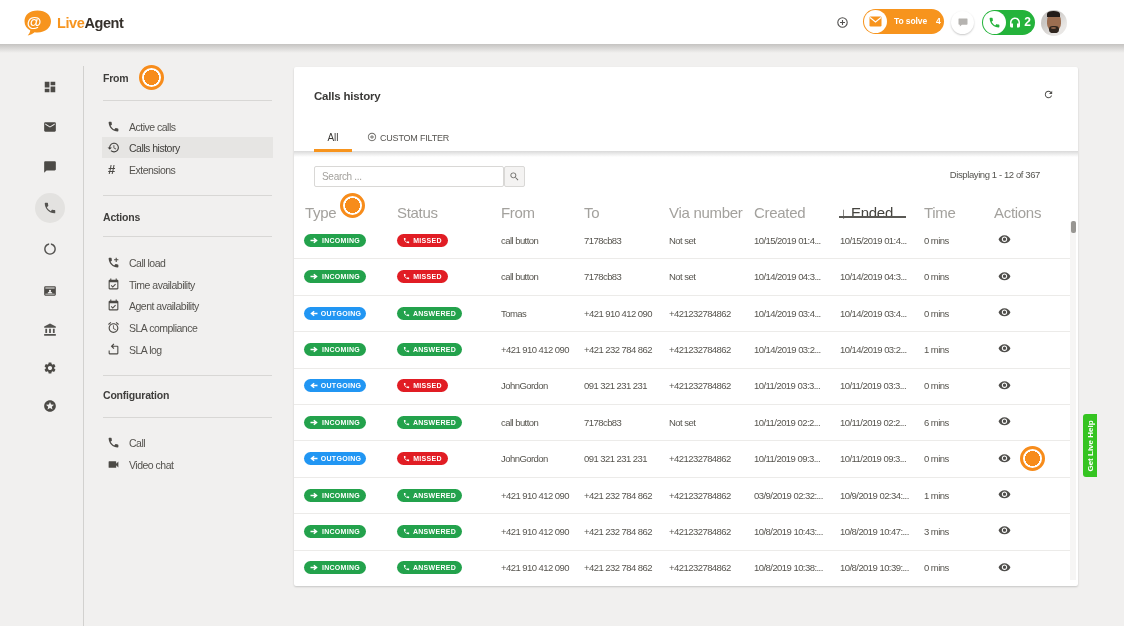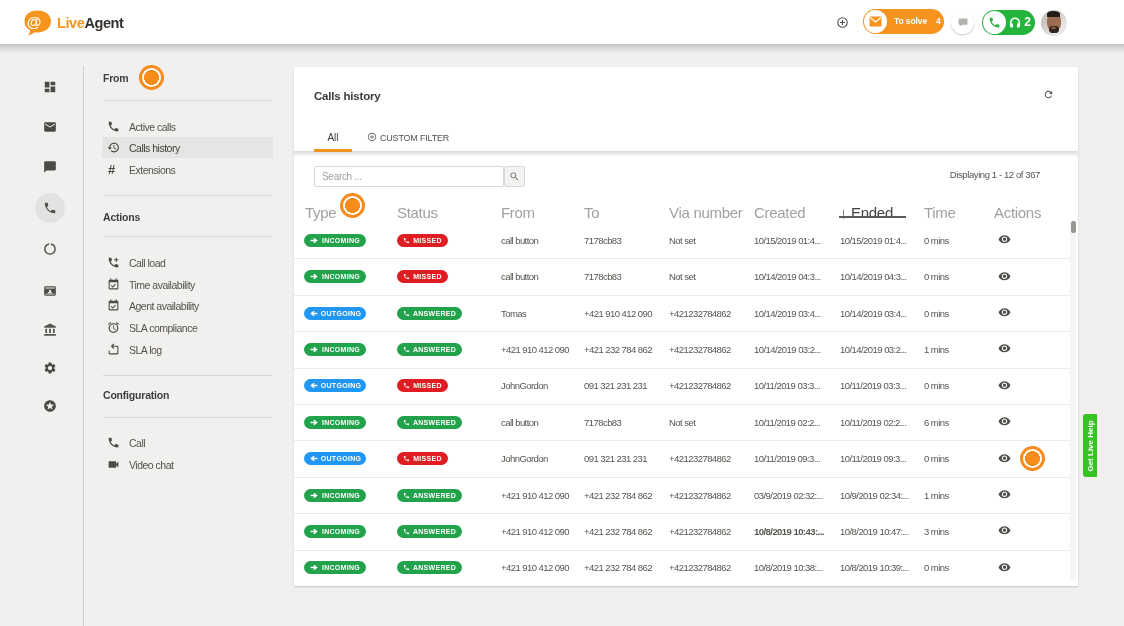--- a/index.html
+++ b/index.html
@@ -332,21 +332,21 @@
 <div class="rowsep" style="top:513.2px;"></div>
 <div class="badge" style="left:304px; top:524.9px; width:62px; background:#23a24c;"><svg width="9" height="7" viewBox="0 0 9 7" style="margin-right:3px;">
       <path d="M0.5 3.5 H5.5 M3.8 1.2 L6.6 3.5 L3.8 5.8" stroke="#fff" stroke-width="1.4" fill="none"></path>
     </svg>INCOMING</div>
 <div class="badge" style="left:397px; top:524.9px; width:65px; background:#23a24c;"><svg width="7" height="7" viewBox="0 0 24 24" style="margin-right:3px;">
       <path d="M6.62 10.79c1.44 2.83 3.76 5.14 6.59 6.59l2.2-2.2c.27-.27.67-.36 1.02-.24 1.12.37 2.33.57 3.57.57.55 0 1 .45 1 1V20c0 .55-.45 1-1 1-9.39 0-17-7.61-17-17 0-.55.45-1 1-1h3.5c.55 0 1 .45 1 1 0 1.25.2 2.45.57 3.57.11.35.03.74-.25 1.02l-2.2 2.2z" fill="#fff"></path>
     </svg>ANSWERED</div>
 <div class="cell" style="left:501px; top:525.9px;">+421 910 412 090</div>
 <div class="cell" style="left:584px; top:525.9px;">+421 232 784 862</div>
 <div class="cell" style="left:669px; top:525.9px;">+421232784862</div>
-<div class="cell" style="left:754px; top:525.9px;font-weight:bold;">10/8/2019 10:43:...</div>
+<div class="cell" style="left:754px; top:525.9px;">10/8/2019 10:43:...</div>
 <div class="cell" style="left:840px; top:525.9px;">10/8/2019 10:47:...</div>
 <div class="cell" style="left:924px; top:525.9px;">3 mins</div>
 <svg class="abs" style="left:998px; top:526.4px;" width="13" height="10" viewBox="0 0 24 18">
     <path d="M12 0C7 0 2.73 3.11 1 7.5 2.73 11.89 7 15 12 15s9.27-3.11 11-7.5C21.27 3.11 17 0 12 0zm0 12.5c-2.76 0-5-2.24-5-5s2.24-5 5-5 5 2.24 5 5-2.24 5-5 5zm0-8c-1.66 0-3 1.34-3 3s1.34 3 3 3 3-1.34 3-3-1.34-3-3-3z" fill="#4f4e4b"></path>
   </svg>
 <div class="rowsep" style="top:549.6px;"></div>
 <div class="badge" style="left:304px; top:561.3px; width:62px; background:#23a24c;"><svg width="9" height="7" viewBox="0 0 9 7" style="margin-right:3px;">
       <path d="M0.5 3.5 H5.5 M3.8 1.2 L6.6 3.5 L3.8 5.8" stroke="#fff" stroke-width="1.4" fill="none"></path>
     </svg>INCOMING</div>
 <div class="badge" style="left:397px; top:561.3px; width:65px; background:#23a24c;"><svg width="7" height="7" viewBox="0 0 24 24" style="margin-right:3px;">

